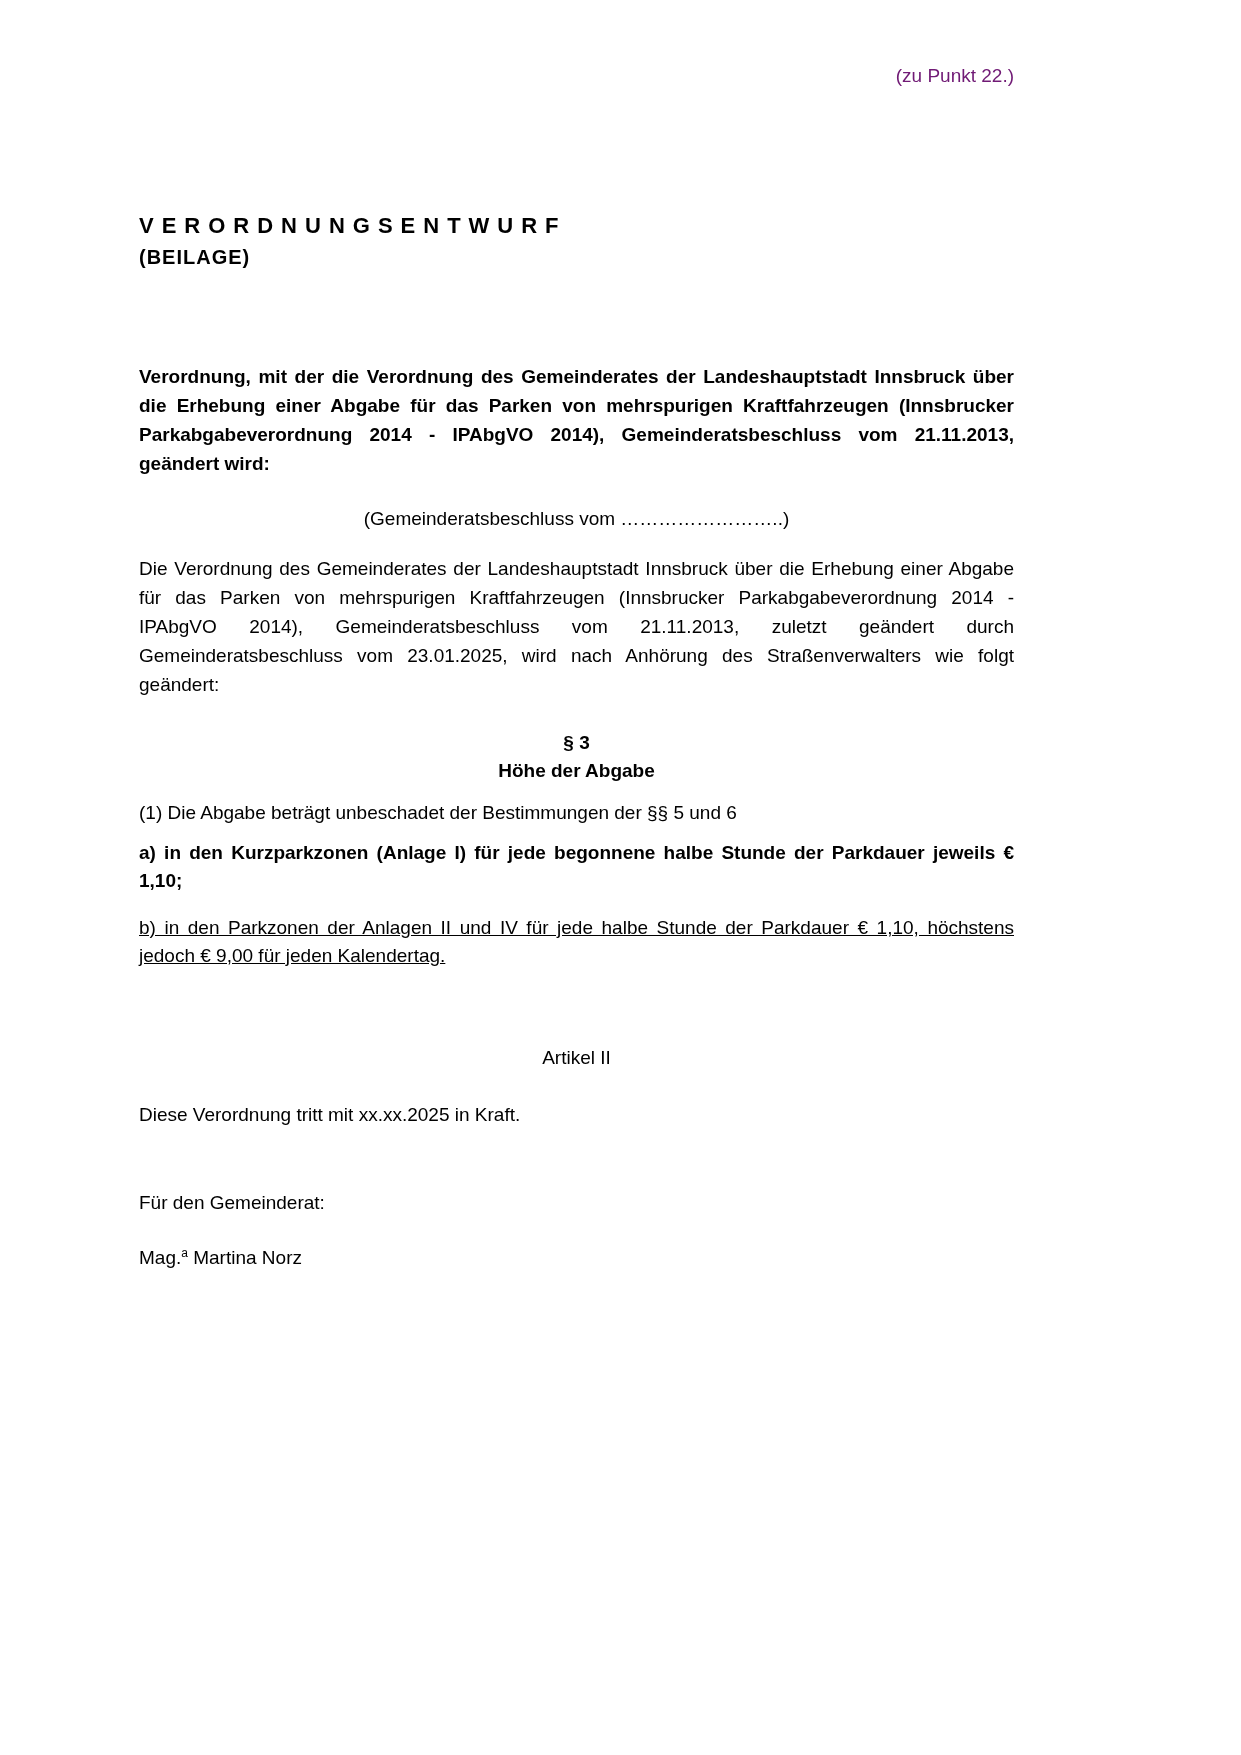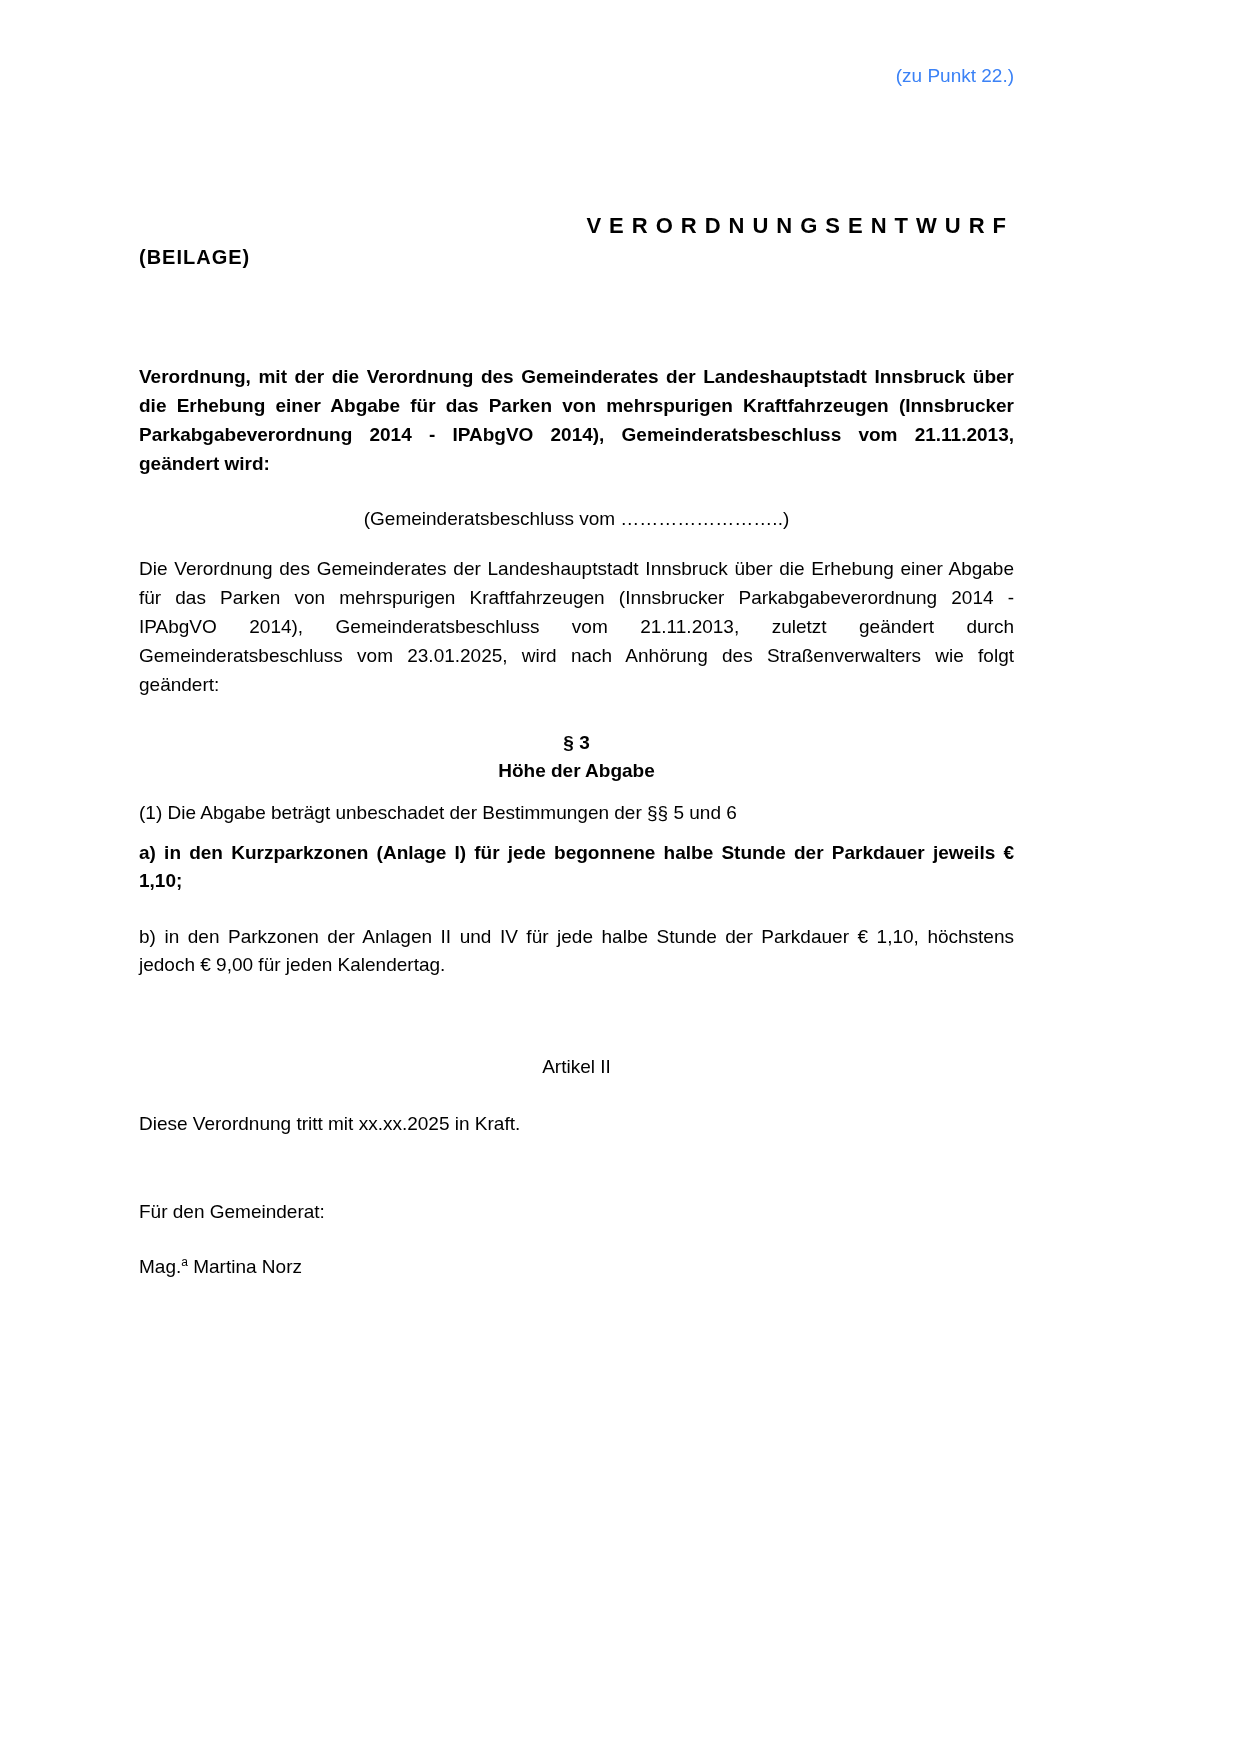--- a/index.html
+++ b/index.html
@@ -21,21 +21,21 @@
   .content { width: 875px; }
 
   .ref-note {
     text-align: right;
     line-height: 28px;
     font-size: 19px;
   }
 
   .doc-title {
     margin-top: 120px;
-    text-align: right;
+    text-align: left;
     font-weight: bold;
     font-size: 22px;
     line-height: 32px;
     letter-spacing: 8px;
   }
   .doc-subtitle {
     text-align: left;
     font-weight: bold;
     font-size: 20px;
     line-height: 30px;
@@ -69,21 +69,21 @@
 
   .section-heading {
     margin-top: 30px;
     text-align: center;
     font-weight: bold;
     line-height: 28px;
   }
 
   .para-1  { margin-top: 14px; line-height: 28px; }
   .item-a  { margin-top: 12px; line-height: 28px; text-align: justify; font-weight: bold; }
-  .item-b  { margin-top: 28px; line-height: 28px; text-align: justify; }
+  .item-b  { margin-top: 19px; line-height: 28px; text-align: justify; text-decoration: underline; }
 
   .article2-heading { margin-top: 74px; }
   .article2-body {
     margin-top: 29px;
     line-height: 28px;
   }
 
   .for-line {
     margin-top: 60px;
     line-height: 28px;
@@ -96,21 +96,21 @@
     font-size: 12px;
     line-height: 0;
   }
 </style>
 </head>
 <body>
 
 <div class="page">
   <div class="content">
 
-    <div class="ref-note" style="color: #3b82f6;">(zu Punkt 22.)</div>
+    <div class="ref-note" style="color: #701a75;">(zu Punkt 22.)</div>
 
     <div class="doc-title">VERORDNUNGSENTWURF</div>
 
     <div class="doc-subtitle">(BEILAGE)</div>
 
     <div class="preamble">Verordnung, mit der die Verordnung des Gemeinderates der Landeshauptstadt Innsbruck über die Erhebung einer Abgabe für das Parken von mehrspurigen Kraftfahrzeugen (Innsbrucker Parkabgabeverordnung 2014 - IPAbgVO 2014), Gemeinderatsbeschluss vom 21.11.2013, geändert wird:</div>
 
     <div class="resolution-line">(Gemeinderatsbeschluss vom ……………………..)</div>
 
 

